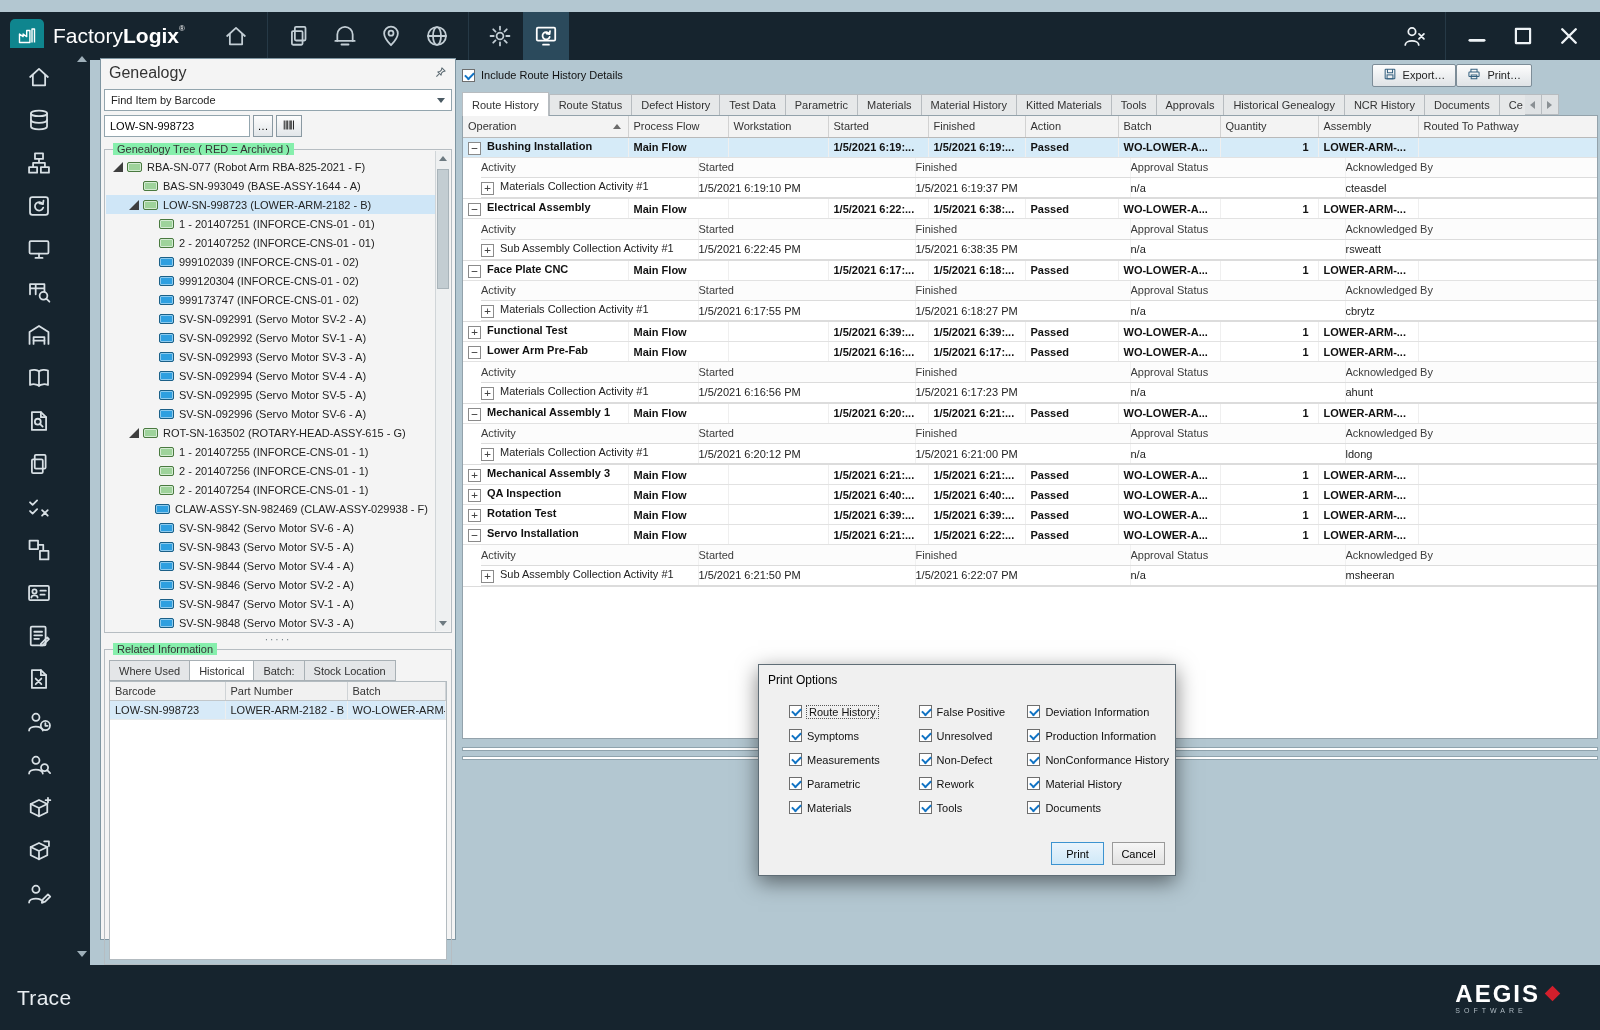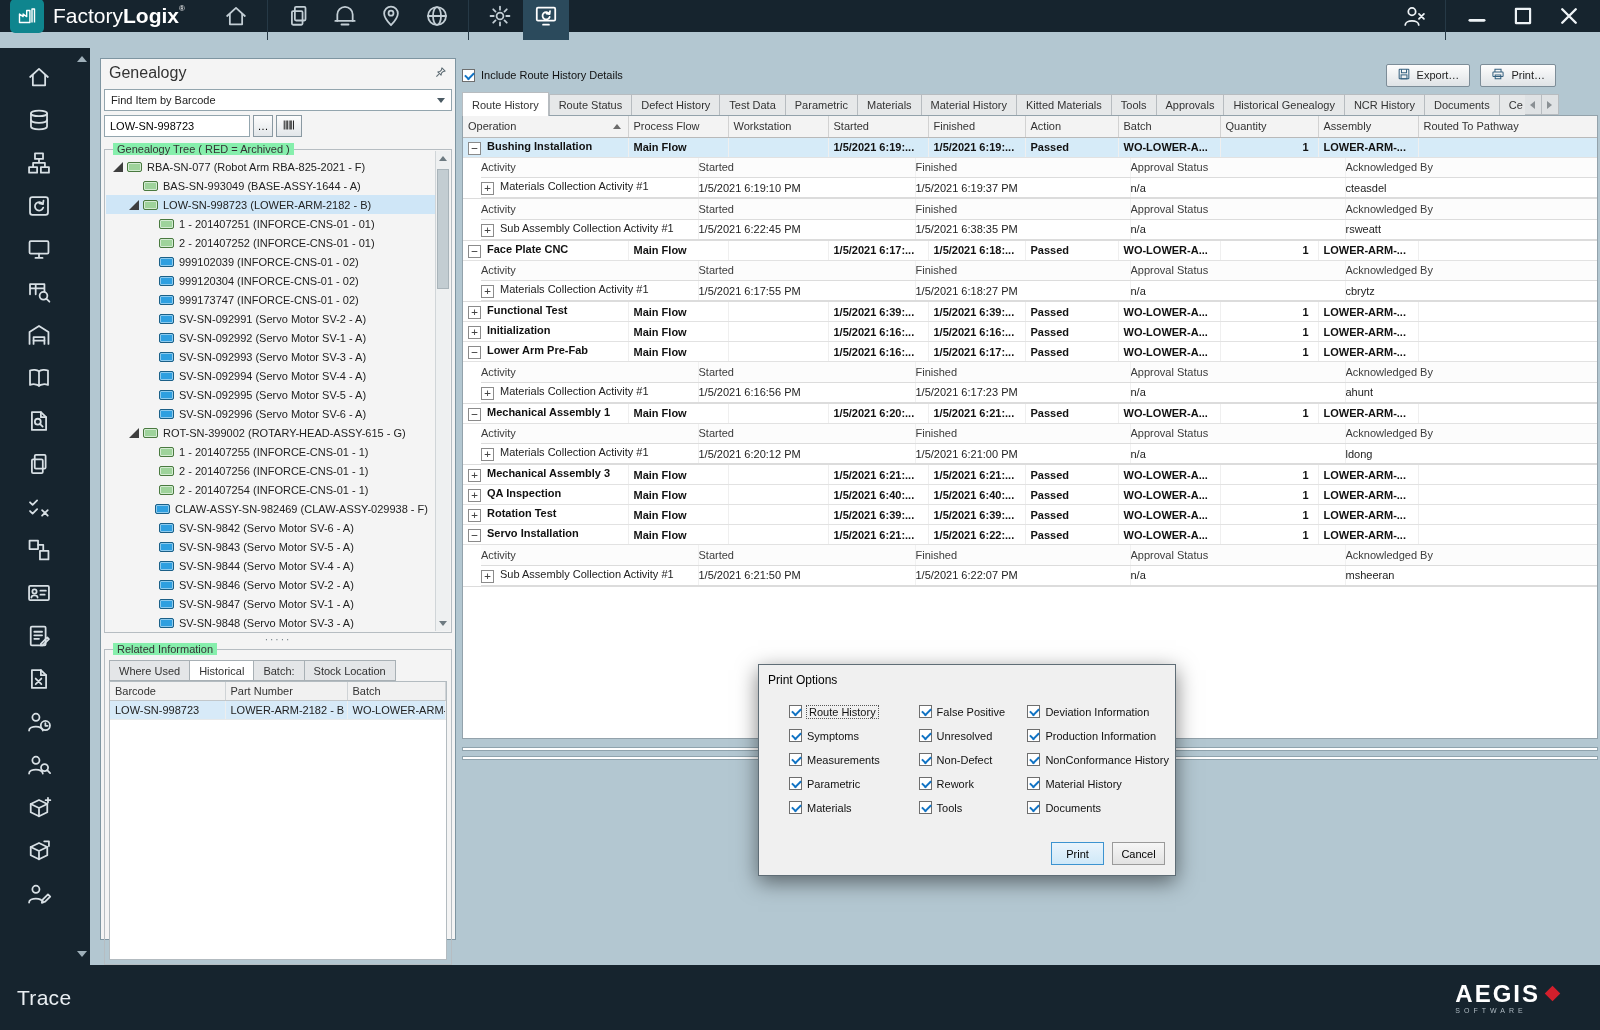--- a/index.html
+++ b/index.html
@@ -1,21 +1,21 @@
 <!DOCTYPE html>
 <html><head>
 <meta charset="utf-8">
 <style>
 *{box-sizing:border-box;margin:0;padding:0}
 html,body{width:1600px;height:1030px;overflow:hidden}
 body{font-family:"Liberation Sans",sans-serif;font-size:11px;color:#222;cursor:default}
 .app{position:relative;width:1600px;height:1030px;background:#b3c7d1;overflow:hidden}
 
 
-.topbar{position:absolute;left:0;top:0;width:1600px;height:32px;background:#16242e;display:flex;align-items:center;color:#d9e1e6}
+.topbar{position:absolute;left:0;top:12px;width:1600px;height:48px;background:#16242e;display:flex;align-items:center;color:#d9e1e6}
 .brand{display:flex;align-items:center;gap:9px;margin-right:28px}
 .logo-tile{width:34px;height:34px;margin-left:10px;border-radius:5px;background:#0f858e;display:flex;align-items:center;justify-content:center}
 .brand-text{font-size:21px;color:#fff;white-space:nowrap}
 .brand-text b{font-weight:bold}
 .reg{font-size:8px;vertical-align:top}
 .tb-sep{width:1px;height:48px;background:#263946;margin:0 8px}
 .tb-ic{width:46px;height:48px;display:flex;align-items:center;justify-content:center;color:#c3ced5;cursor:pointer}
 .tb-ic.active{background:#2b4a5c;color:#fff}
 .top-right{margin-left:auto;display:flex;align-items:center;margin-right:8px}
 .win-btn{width:46px;height:48px;display:flex;align-items:center;justify-content:center;color:#eef3f6;cursor:pointer}
@@ -66,21 +66,21 @@
 .ri-body{position:absolute;left:4px;right:4px;top:31px;bottom:4px;background:#fff;border:1px solid #b3bbc0}
 .ri-table{border-collapse:collapse;table-layout:fixed;width:100%;font-size:11px}
 .ri-table th{background:#f1f1f1;border-right:1px solid #cfd3d6;border-bottom:1px solid #c2c7ca;font-weight:normal;text-align:left;padding:3px 5px;color:#333}
 .ri-table td{padding:3px 5px;border-right:1px solid #eceeef;border-bottom:1px solid #e7e9ea;white-space:nowrap;overflow:hidden}
 .ri-table tr.sel td{background:#d7eaf8}
 
 
 .main{position:absolute;left:462px;top:60px;width:1136px;height:880px}
 .ctrl-row{height:30px;display:flex;align-items:center}
 .inc-label{margin-left:6px;color:#111}
-.btns{margin-left:auto;margin-right:42px;display:flex;gap:10px}
+.btns{margin-left:auto;margin-right:66px;display:flex;}
 .btn{height:23px;padding:0 10px;display:inline-flex;align-items:center;gap:6px;background:linear-gradient(#fdfdfd,#dfe3e6);border:1px solid #7d8d98;border-radius:2px;font:11px "Liberation Sans",sans-serif;color:#222;cursor:pointer}
 .tabs{position:absolute;left:0;top:32px;width:1136px;height:23px;display:flex;align-items:flex-end}
 .tab{height:21px;padding:0 9px;display:flex;align-items:center;background:#e6e8e9;border:1px solid #b7bcc0;border-right:none;border-bottom:none;color:#333;white-space:nowrap;cursor:pointer}
 .tab.cut{max-width:26px;overflow:hidden}
 .tab.active{height:24px;margin-bottom:-1px;background:#fff;z-index:3;position:relative;border-right:1px solid #b7bcc0}
 .tsc{width:17px;height:21px;background:#dfe2e4;border:1px solid #b7bcc0;border-left:none;display:flex;align-items:center;justify-content:center;cursor:pointer}
 .tsc .tl{width:0;height:0;border-top:4px solid transparent;border-bottom:4px solid transparent;border-right:5px solid #8a9094}
 .tsc .tr{width:0;height:0;border-top:4px solid transparent;border-bottom:4px solid transparent;border-left:5px solid #8a9094}
 .grid{position:absolute;left:0;top:55px;width:1136px;height:624px;background:#fff;border:1px solid #93a2ab;overflow:hidden;z-index:1}
 table.rt{border-collapse:collapse;table-layout:fixed;width:1134px;font-size:11px}
@@ -457,21 +457,21 @@
             <span>SV-SN-092995 (Servo Motor SV-5 - A)</span>
           </div>
           <div class="tree-row" style="padding-left:38px">
             <span class="tw-exp"></span>
             <span class="tw-box blue"></span>
             <span>SV-SN-092996 (Servo Motor SV-6 - A)</span>
           </div>
           <div class="tree-row" style="padding-left:22px">
             <span class="tw-exp open"></span>
             <span class="tw-box green"></span>
-            <span>ROT-SN-399002 (ROTARY-HEAD-ASSY-615 - G)</span>
+            <span>ROT-SN-163502 (ROTARY-HEAD-ASSY-615 - G)</span>
           </div>
           <div class="tree-row" style="padding-left:38px">
             <span class="tw-exp"></span>
             <span class="tw-box green"></span>
             <span>1 - 201407255 (INFORCE-CNS-01 - 1)</span>
           </div>
           <div class="tree-row" style="padding-left:38px">
             <span class="tw-exp"></span>
             <span class="tw-box green"></span>
             <span>2 - 201407256 (INFORCE-CNS-01 - 1)</span>
@@ -666,20 +666,32 @@
                       <td><span class="xb">+</span><span>Materials Collection Activity #1</span></td>
                       <td>1/5/2021 6:19:10 PM</td>
                       <td>1/5/2021 6:19:37 PM</td>
                       <td>n/a</td>
                       <td>cteasdel</td>
                     </tr>
                   </tbody>
                 </table>
               </td>
             </tr>
+            <tr class="grp">
+              <td><span class="xb">−</span><span>Electrical Assembly</span></td>
+              <td>Main Flow</td>
+              <td></td>
+              <td>1/5/2021 6:22:...</td>
+              <td>1/5/2021 6:38:...</td>
+              <td>Passed</td>
+              <td>WO-LOWER-A...</td>
+              <td class="qty">1</td>
+              <td>LOWER-ARM-...</td>
+              <td></td>
+            </tr>
             <tr class="det">
               <td colspan="10">
                 <table class="dt">
                   <colgroup>
                     <col style="width:217px">
                     <col style="width:217px">
                     <col style="width:215px">
                     <col style="width:215px">
                     <col style="width:252px">
                   </colgroup>
@@ -749,32 +761,20 @@
               <td></td>
               <td>1/5/2021 6:39:...</td>
               <td>1/5/2021 6:39:...</td>
               <td>Passed</td>
               <td>WO-LOWER-A...</td>
               <td class="qty">1</td>
               <td>LOWER-ARM-...</td>
               <td></td>
             </tr>
             <tr class="grp">
-              <td><span class="xb">+</span><span>Initialization</span></td>
-              <td>Main Flow</td>
-              <td></td>
-              <td>1/5/2021 6:16:...</td>
-              <td>1/5/2021 6:16:...</td>
-              <td>Passed</td>
-              <td>WO-LOWER-A...</td>
-              <td class="qty">1</td>
-              <td>LOWER-ARM-...</td>
-              <td></td>
-            </tr>
-            <tr class="grp">
               <td><span class="xb">−</span><span>Lower Arm Pre-Fab</span></td>
               <td>Main Flow</td>
               <td></td>
               <td>1/5/2021 6:16:...</td>
               <td>1/5/2021 6:17:...</td>
               <td>Passed</td>
               <td>WO-LOWER-A...</td>
               <td class="qty">1</td>
               <td>LOWER-ARM-...</td>
               <td></td>

